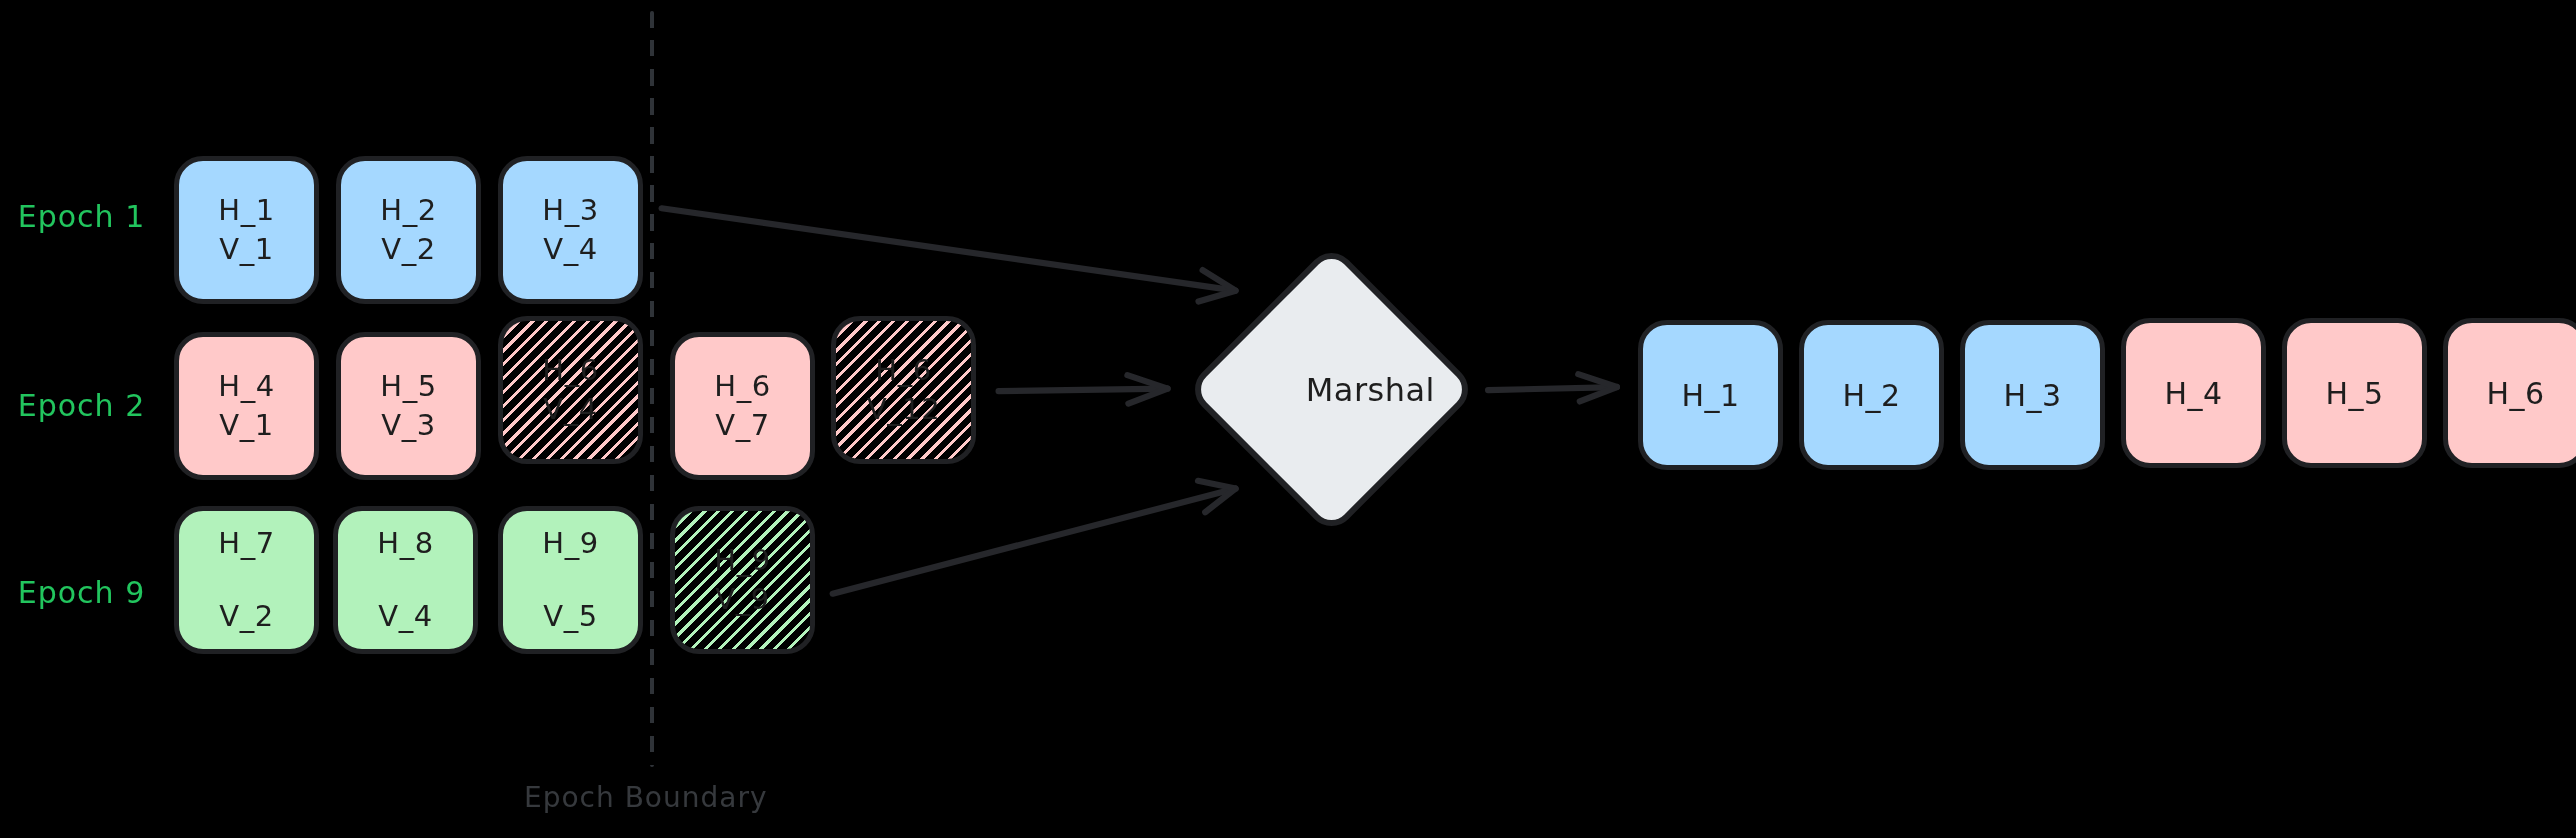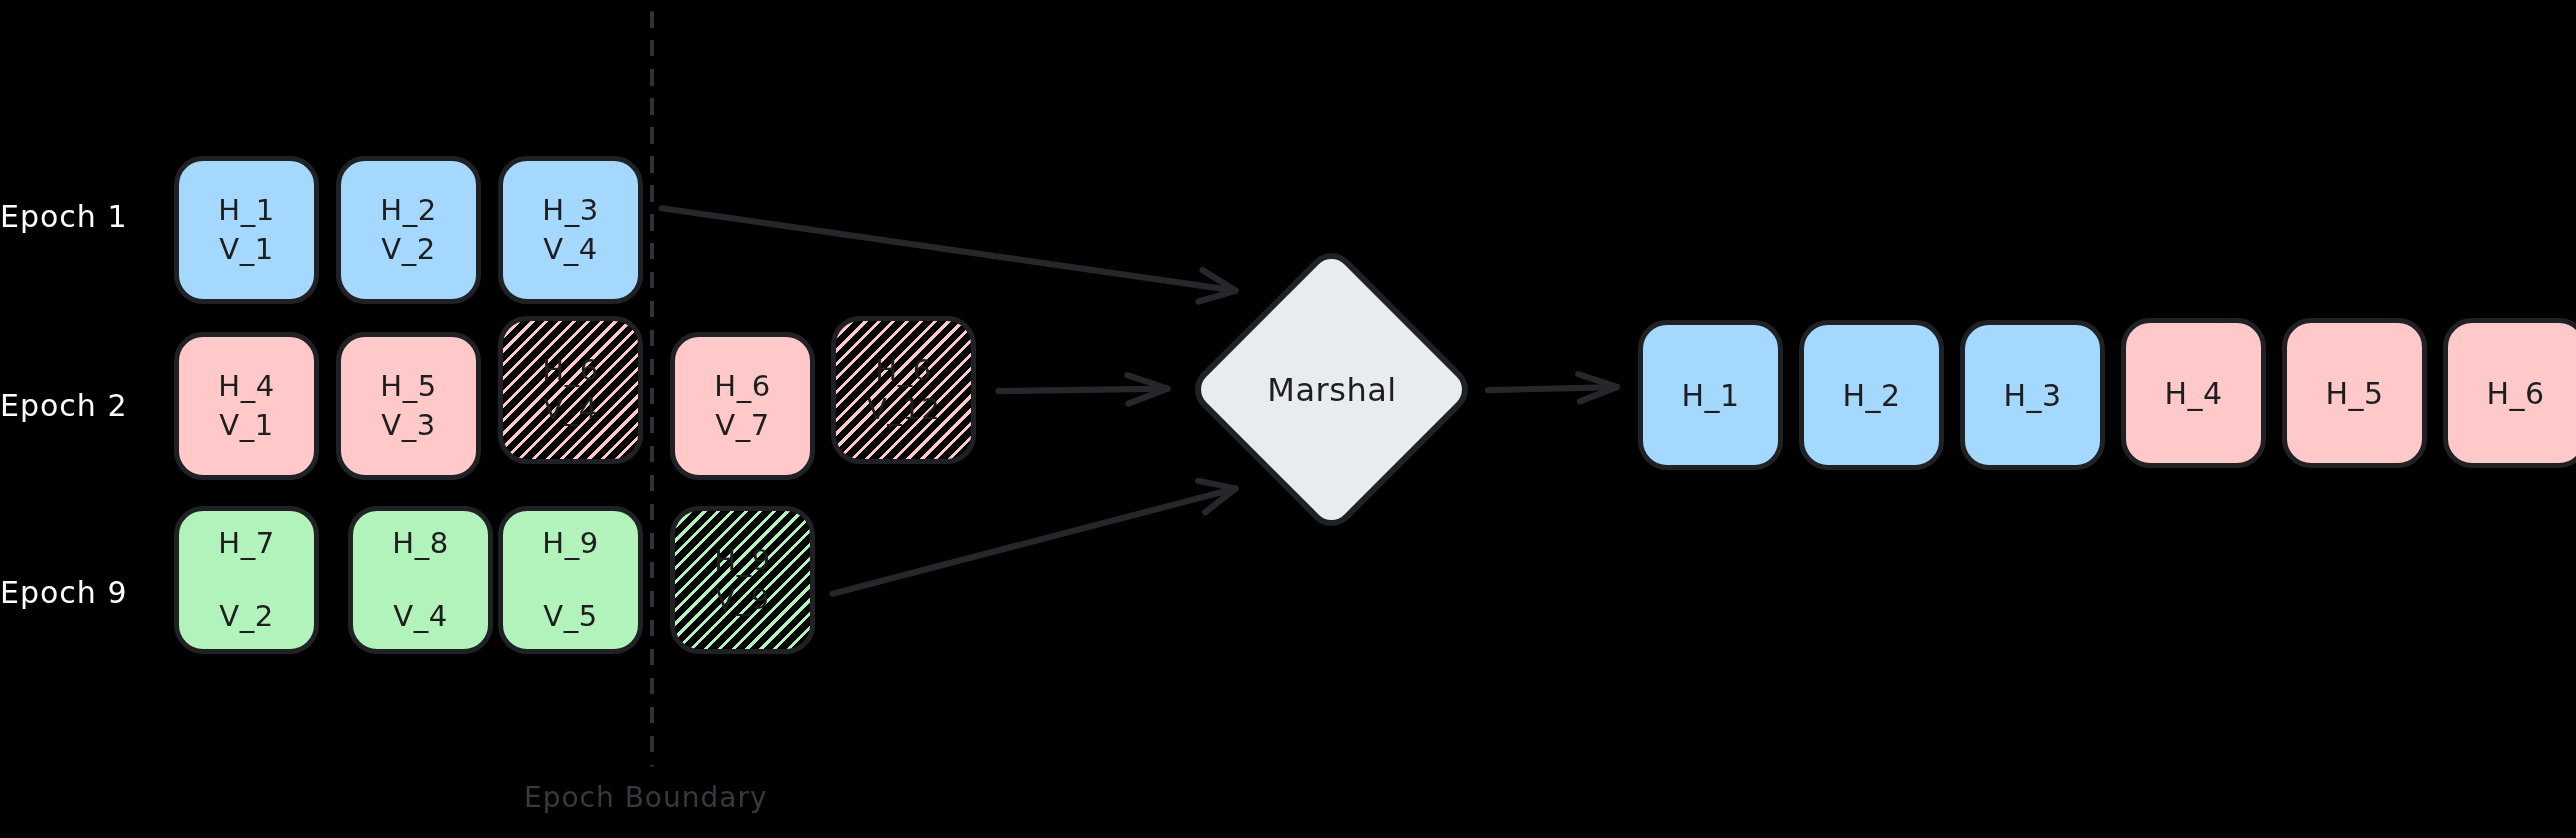--- a/index.html
+++ b/index.html
@@ -12,28 +12,29 @@
     width: 3072px;
     height: 839px;
     background: #000000;
     overflow: hidden;
     font-family: "DejaVu Sans", sans-serif;
   }
 
   
   .epoch-label {
     position: absolute;
-    left: 0;
+    left: 12px;
     width: 139px;
     height: 43px;
     line-height: 43px;
     font-size: 30px;
     letter-spacing: 1px;
-    color: #ffffff;
+    color: #22c55e;
     white-space: nowrap;
+    text-align: center;
   }
 
   
   .boundary-line {
     position: absolute;
     left: 650px;
     top: 11.3px;
     width: 3.6px;
     height: 756px;
     background: repeating-linear-gradient(180deg,
@@ -121,21 +122,21 @@
     border-radius: 24px;
     transform: rotate(45deg);
   }
   .diamond-label {
     position: absolute;
     left: 1229px;
     top: 371px;
     width: 206px;
     height: 39px;
     line-height: 39px;
-    text-align: center;
+    text-align: right;
     font-size: 32px;
     letter-spacing: 0.5px;
     color: #1e1e1e;
   }
 
   .arrows {
     position: absolute;
     left: 0;
     top: 0;
   }
@@ -183,21 +184,21 @@
   </div>
   <div class="box hatch-pink" style="left:831px;top:316px">
     <span>H_6</span>
     <span>V_12</span>
   </div>
 
   <div class="box fill-green" style="left:174px;top:506px">
     <span>H_7</span>
     <span>V_2</span>
   </div>
-  <div class="box fill-green" style="left:348px;top:506px">
+  <div class="box fill-green" style="left:333px;top:506px">
     <span>H_8</span>
     <span>V_4</span>
   </div>
   <div class="box fill-green" style="left:498px;top:506px">
     <span>H_9</span>
     <span>V_5</span>
   </div>
   <div class="box hatch-green" style="left:670px;top:506px">
     <span>H_9</span>
     <span>V_9</span>

